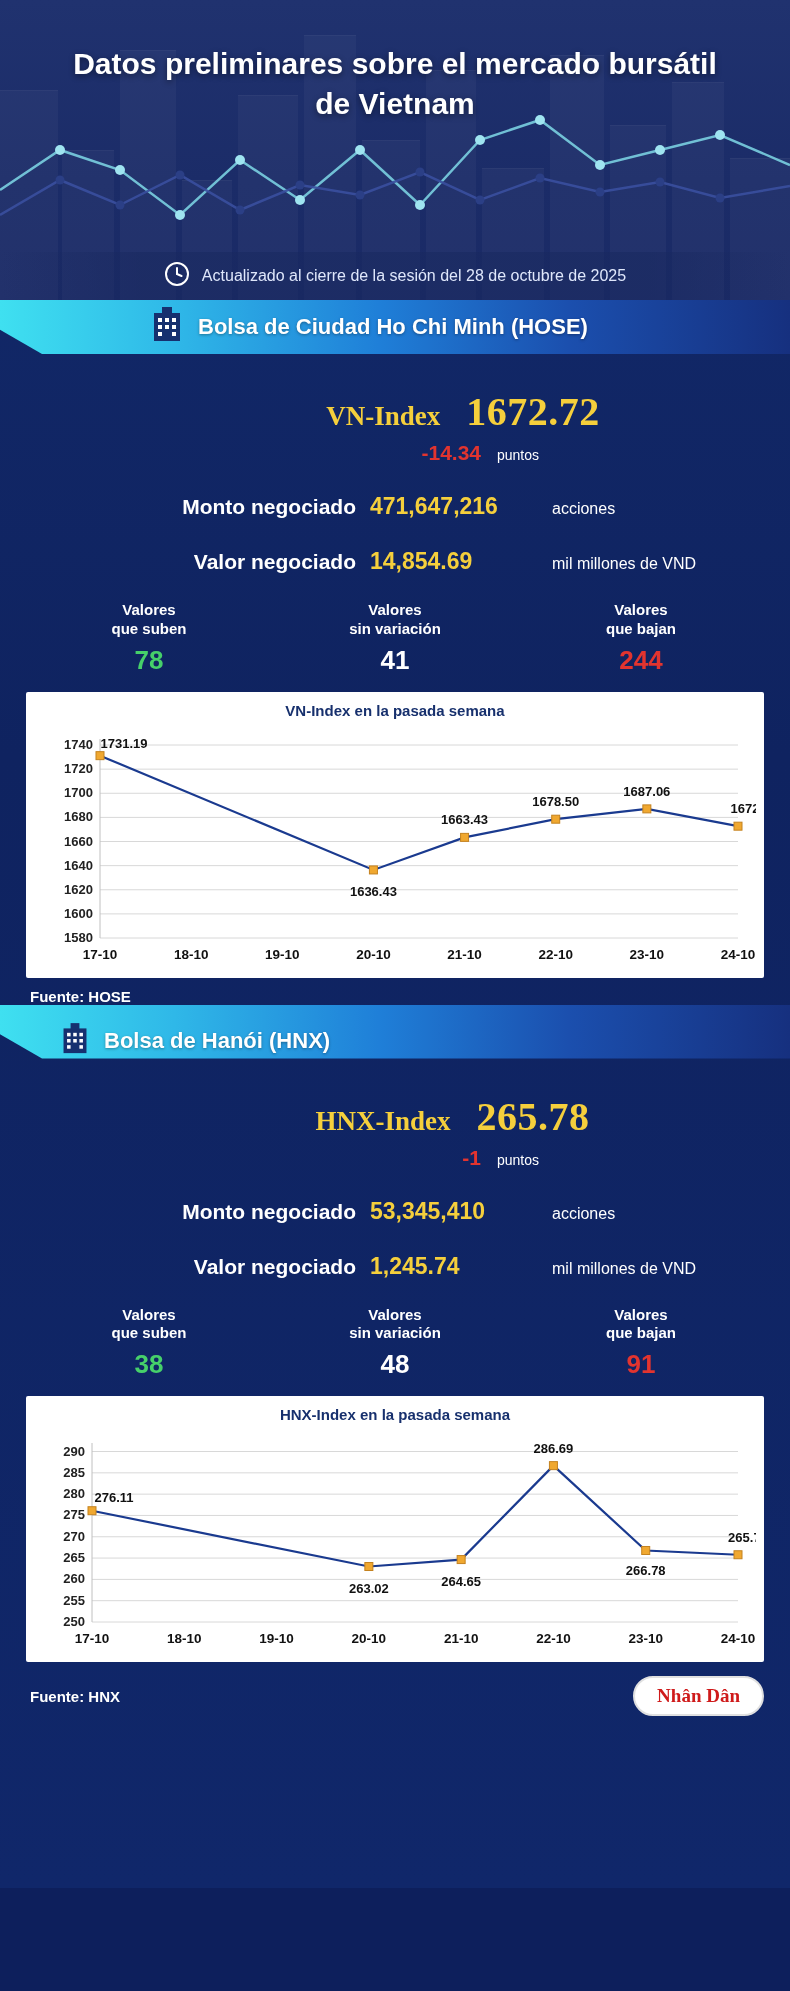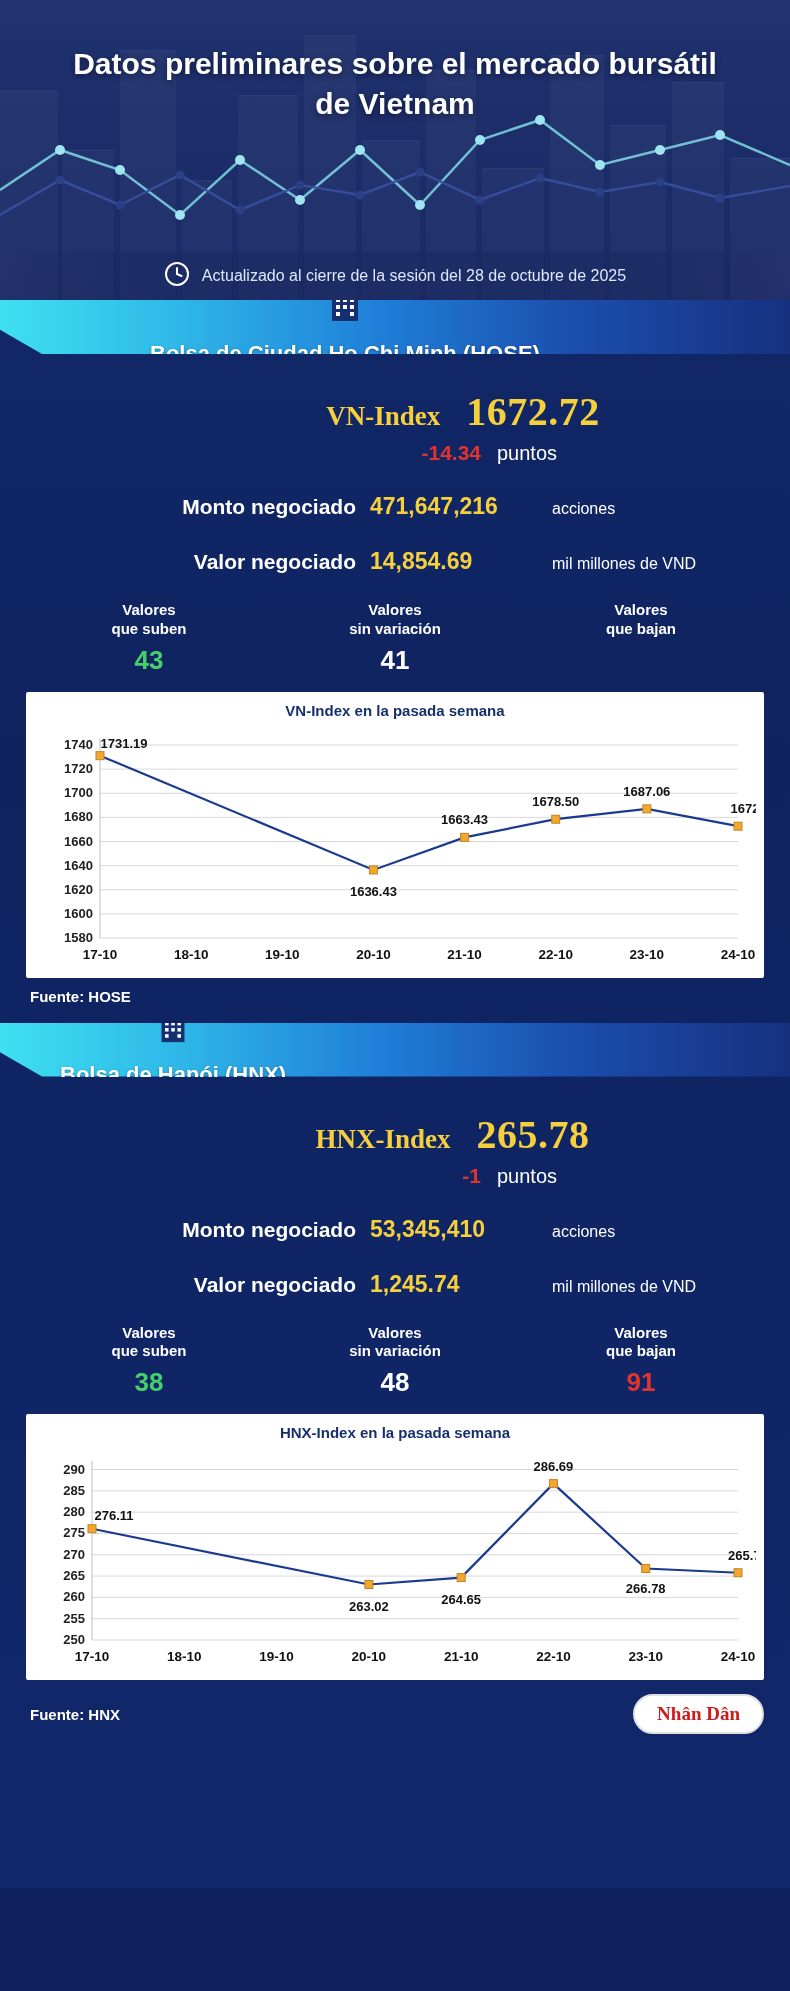--- a/index.html
+++ b/index.html
@@ -71,21 +71,20 @@
     background: linear-gradient(90deg, #3fe0f0 0%, #2fb8e8 22%, #1f7fd8 48%, #1b4fae 72%, #16307f 100%);
     clip-path: polygon(0 0, 100% 0, 100% 100%, 42px 100%, 0 55%);
   }
   .banner .inner {
     position: relative;
     z-index: 2;
     display: flex;
     align-items: center;
     gap: 14px;
     padding-left: 150px;
-    flex-direction: column;
   }
   .banner.hnx .inner { padding-left: 60px; }
   .banner-title {
     color: #ffffff;
     font-size: 22px;
     font-weight: bold;
     text-shadow: 0 1px 3px rgba(0,0,0,.35);
   }
 
   
@@ -124,21 +123,21 @@
   .delta-num {
     width: 455px;
     text-align: right;
     color: #e2342f;
     font-size: 21px;
     font-weight: bold;
   }
   .delta-unit {
     padding-left: 16px;
     color: #ffffff;
-    font-size: 20px;
+    font-size: 14px;
   }
   .stat-line {
     display: flex;
     align-items: baseline;
     margin-top: 10px;
   }
   .stat-label {
     width: 330px;
     text-align: right;
     color: #ffffff;
@@ -339,34 +338,35 @@
       <span class="stat-value">14,854.69</span>
       <span class="stat-unit">mil millones de VND</span>
     </div>
 
     <div class="breadth">
       <div class="breadth-item">
         <div class="breadth-label">
           <div>Valores</div>
           <div>que suben</div>
         </div>
-        <div class="breadth-value up">43</div>
+        <div class="breadth-value up">78</div>
       </div>
       <div class="breadth-item">
         <div class="breadth-label">
           <div>Valores</div>
           <div>sin variación</div>
         </div>
         <div class="breadth-value flat">41</div>
       </div>
       <div class="breadth-item">
         <div class="breadth-label">
           <div>Valores</div>
           <div>que bajan</div>
         </div>
+        <div class="breadth-value down">244</div>
       </div>
     </div>
 
     <div class="chart-card">
       <div class="chart-title">VN-Index en la pasada semana</div>
       <svg id="chart-hose" width="722" height="245" viewBox="0 0 722 245">
           <line x1="66" y1="215" x2="704" y2="215" stroke="#d8d8d8" stroke-width="1"></line>
           <text x="59" y="219" text-anchor="end" font-size="13" fill="#222" font-weight="bold">1580</text>
           <line x1="66" y1="190.87878787878788" x2="704" y2="190.87878787878788" stroke="#d8d8d8" stroke-width="1"></line>
           <text x="59" y="194.87878787878788" text-anchor="end" font-size="13" fill="#222" font-weight="bold">1600</text>
@@ -405,21 +405,21 @@
           <rect x="608.8571428571429" y="81.87915151515156" width="8" height="8" fill="#f0a830" stroke="#c4821f" stroke-width="1"></rect>
           <text x="612.8571428571429" y="72.87915151515156" text-anchor="middle" font-size="13" fill="#111" font-weight="bold">1687.06</text>
           <rect x="700" y="99.17406060606058" width="8" height="8" fill="#f0a830" stroke="#c4821f" stroke-width="1"></rect>
           <text x="720" y="90.17406060606058" text-anchor="middle" font-size="13" fill="#111" font-weight="bold">1672.72</text>
         </svg>
     </div>
 
     <div class="source">Fuente: HOSE</div>
   </div>
 
-  <div class="banner hnx" style="margin-top:18px;">
+  <div class="banner hnx" style="align-items:flex-end;">
     <div class="band"></div>
     <div class="inner">
       <span>
         <svg width="30" height="32" viewBox="0 0 34 36">
           <rect x="4" y="6" width="26" height="28" fill="#16306f"></rect>
           <rect x="12" y="0" width="10" height="7" fill="#16306f"></rect>
           <g fill="#ffffff">
             <rect x="8" y="11" width="4" height="4"></rect>
               <rect x="15" y="11" width="4" height="4"></rect>
               <rect x="22" y="11" width="4" height="4"></rect>

